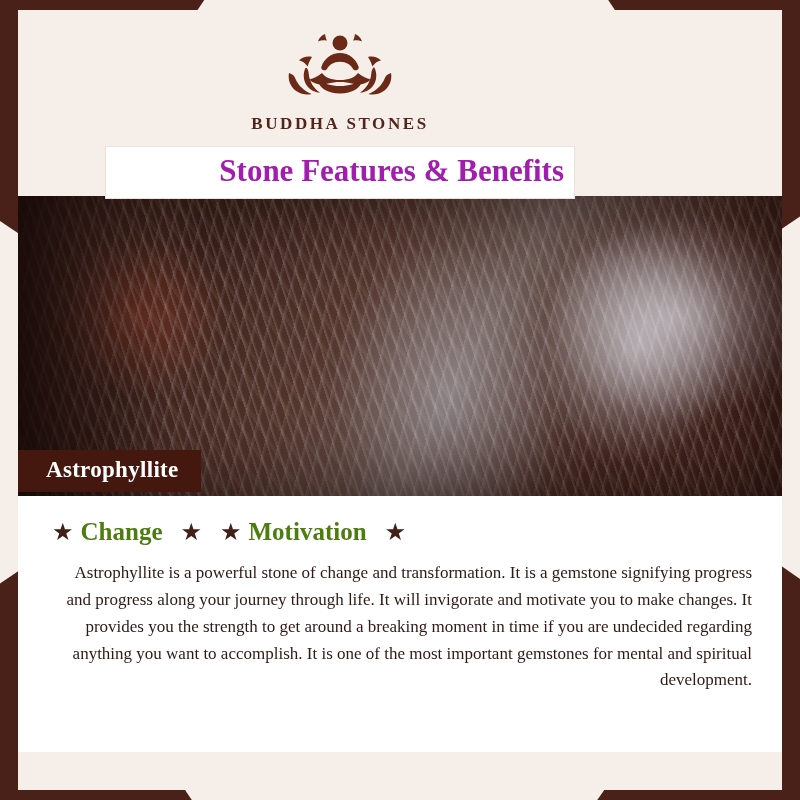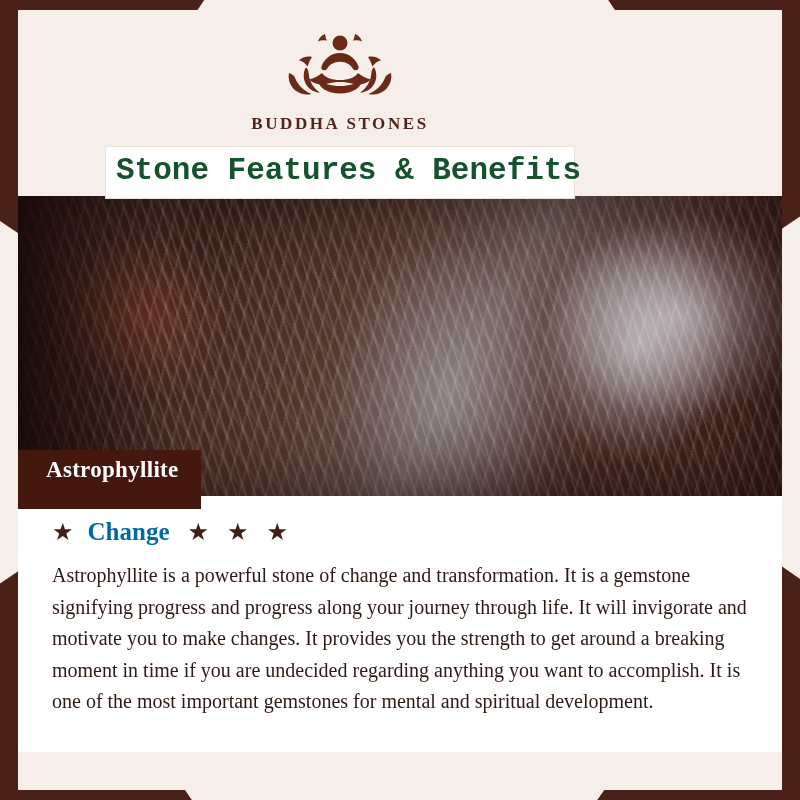--- a/index.html
+++ b/index.html
@@ -98,24 +98,24 @@
   .title-bar {
     margin: 12px auto 0 auto;
     width: 470px;
     background: #ffffff;
     border: 1px solid #ece2da;
     box-shadow: 0 0 0 0 transparent;
     padding: 8px 10px 10px 10px;
     box-sizing: border-box;
   }
   .title-text {
-    font-family: Liberation Mono, monospace;
+    font-family: Liberation Serif, serif;
     font-weight: bold;
     font-size: 31px;
-    color: #14532d;
+    color: #a21caf;
     line-height: 1.05;
     white-space: nowrap;
   }
 
   
   .hero {
     position: absolute;
     z-index: 3;
     left: 18px;
     top: 196px;
@@ -168,21 +168,21 @@
   }
 
   
   .caption-tag {
     position: absolute;
     z-index: 5;
     left: 18px;
     top: 450px;
     background: #45180f;
     color: #ffffff;
-    padding: 7px 22px 26px 28px;
+    padding: 7px 22px 9px 28px;
     font-family: "Liberation Serif", serif;
     font-weight: bold;
     font-size: 23px;
     letter-spacing: 0.3px;
   }
 
   
   .content {
     position: absolute;
     z-index: 4;
@@ -209,29 +209,29 @@
   }
   .kw .star {
     color: #42201a;
     font-size: 24px;
     line-height: 1;
   }
   .kw .kw-label {
     font-family: "Liberation Serif", serif;
     font-weight: bold;
     font-size: 25px;
-    color: #0369a1;
-    margin-left: 7px;
+    color: #4d7c0f;
   }
   .paragraph {
     font-family: "Liberation Serif", serif;
-    font-size: 20px;
+    font-size: 17px;
     line-height: 1.58;
     color: #2e1a14;
     max-width: 706px;
+    text-align: right;
   }
 
   
   .bottom-strip {
     position: absolute;
     z-index: 3;
     left: 18px;
     top: 752px;
     width: 764px;
     height: 38px;
@@ -299,20 +299,21 @@
     <div class="keywords">
       <div class="kw">
         <span class="star">★</span>
         <span class="kw-label">Change</span>
       </div>
       <div class="kw">
         <span class="star">★</span>
       </div>
       <div class="kw">
         <span class="star">★</span>
+        <span class="kw-label">Motivation</span>
       </div>
       <div class="kw">
         <span class="star">★</span>
       </div>
     </div>
 
     <div class="paragraph">Astrophyllite is a powerful stone of change and transformation. It is a gemstone signifying progress and progress along your journey through life. It will invigorate and motivate you to make changes. It provides you the strength to get around a breaking moment in time if you are undecided regarding anything you want to accomplish. It is one of the most important gemstones for mental and spiritual development.</div>
   </div>
 
   <div class="bottom-strip"></div>

